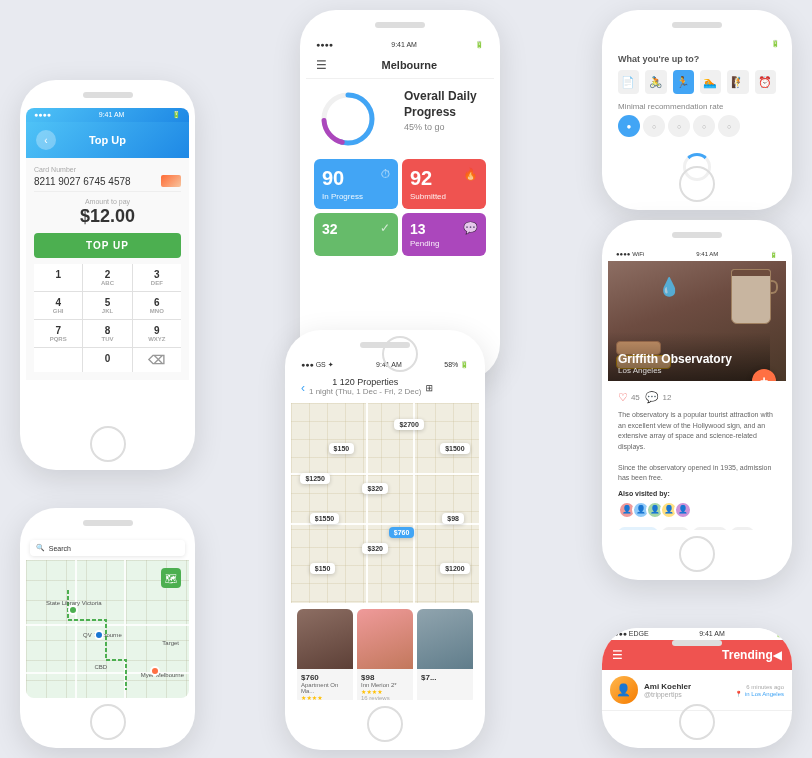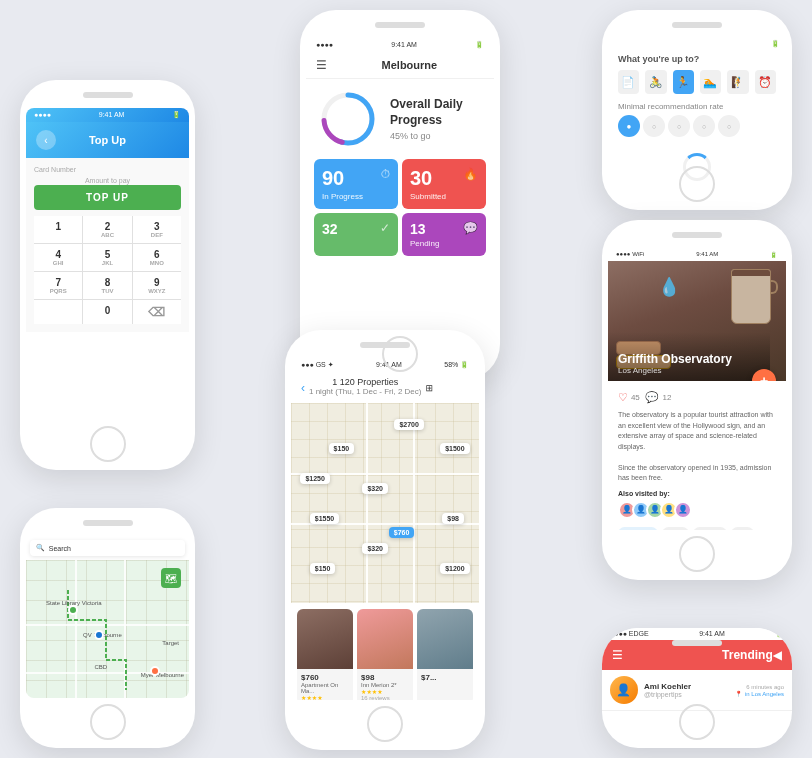--- a/index.html
+++ b/index.html
@@ -187,23 +187,23 @@
     .dash-header {
       display: flex;
       align-items: center;
       padding: 6px 10px;
       border-bottom: 1px solid #f0f0f0;
     }
     .hamburger { font-size: 12px; color: #555; margin-right: 8px; }
     .dash-title { font-size: 11px; font-weight: 600; color: #333; flex: 1; text-align: center; }
     .dash-progress-section {
       display: flex;
-      align-items: center;
+      align-items: flex-start;
       padding: 10px 12px;
-      gap: 12px;
+      gap: 26px;
     }
     .progress-circle {
       width: 60px;
       height: 60px;
       flex-shrink: 0;
     }
     .progress-info { flex: 1; }
     .progress-title {
       font-size: 12px;
       font-weight: 700;
@@ -638,21 +638,26 @@
     </div>
     <div class="topup-header">
       <div class="topup-back-btn">
         <span>‹</span>
       </div>
       <div class="topup-title">Top Up</div>
       <div style="width:20px"></div>
     </div>
     <div class="topup-body">
       <div class="topup-field-label">Card Number</div>
+      <div class="topup-field-value">
+        <span>8211  9027  6745  4578</span>
+        <div class="card-icon"></div>
+      </div>
       <div class="amount-label">Amount to pay</div>
+      <div class="amount-value">$12.00</div>
       <div class="topup-btn">TOP UP</div>
       <div class="numpad">
         <div class="numpad-key">1</div>
         <div class="numpad-key">2<span class="sub">ABC</span></div>
         <div class="numpad-key">3<span class="sub">DEF</span></div>
         <div class="numpad-key">4<span class="sub">GHI</span></div>
         <div class="numpad-key">5<span class="sub">JKL</span></div>
         <div class="numpad-key">6<span class="sub">MNO</span></div>
         <div class="numpad-key">7<span class="sub">PQRS</span></div>
         <div class="numpad-key">8<span class="sub">TUV</span></div>
@@ -688,21 +693,21 @@
       </div>
     </div>
     <div class="dash-tiles">
       <div class="tile tile-blue">
         <span class="tile-icon">⏱</span>
         <div class="tile-number">90</div>
         <div class="tile-label">In Progress</div>
       </div>
       <div class="tile tile-orange">
         <span class="tile-icon">🔥</span>
-        <div class="tile-number">30</div>
+        <div class="tile-number">92</div>
         <div class="tile-label">Submitted</div>
       </div>
       <div class="tile tile-purple" style="grid-column:2;grid-row:2">
         <span class="tile-icon">💬</span>
         <div class="tile-small">13</div>
         <div class="tile-label">Pending</div>
       </div>
       <div class="tile tile-green" style="grid-column:1;grid-row:2">
         <span class="tile-icon">✓</span>
         <div class="tile-small">32</div>

